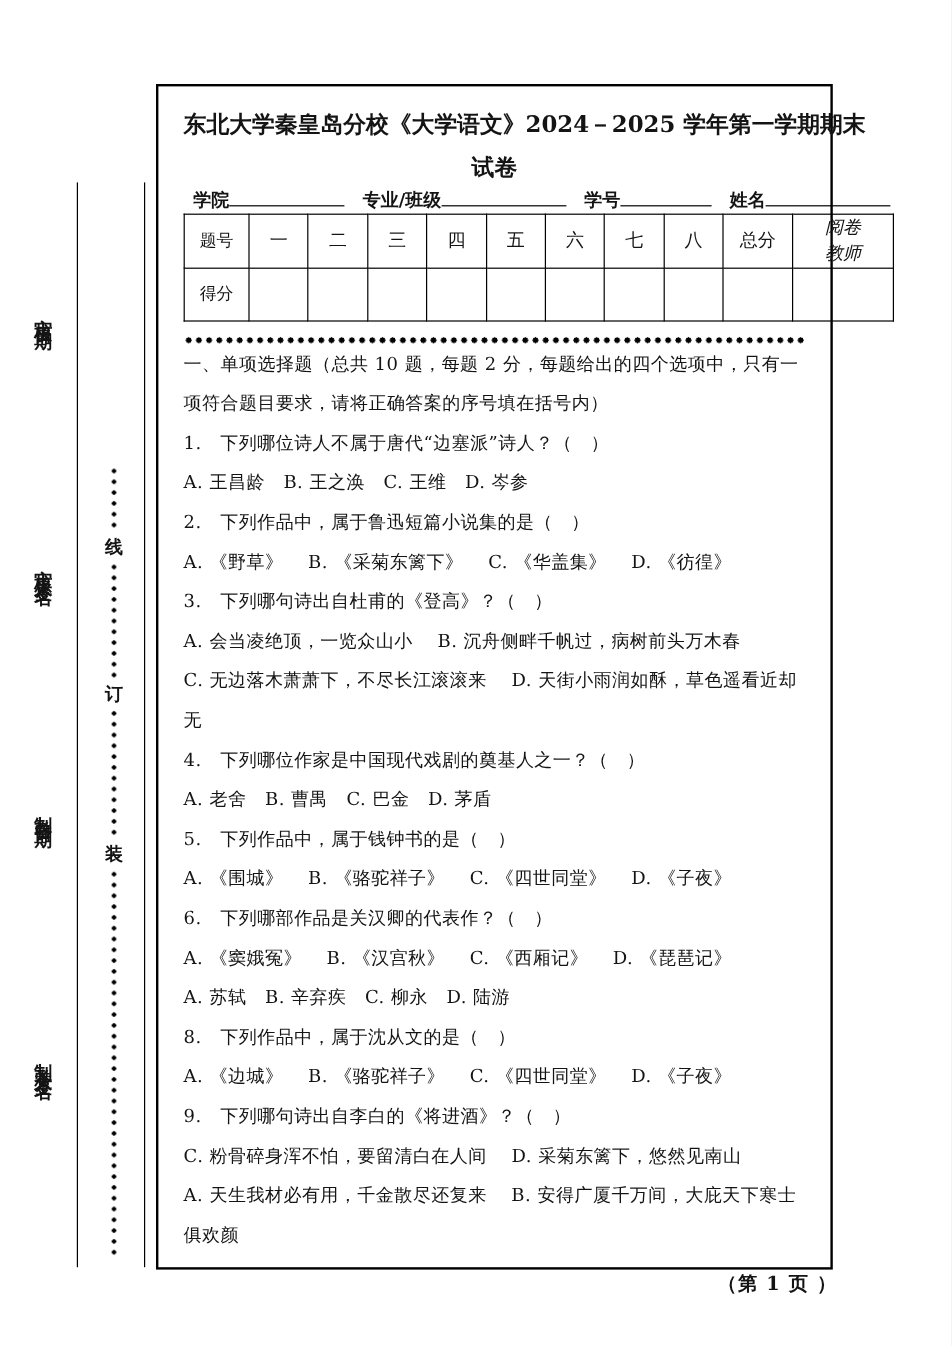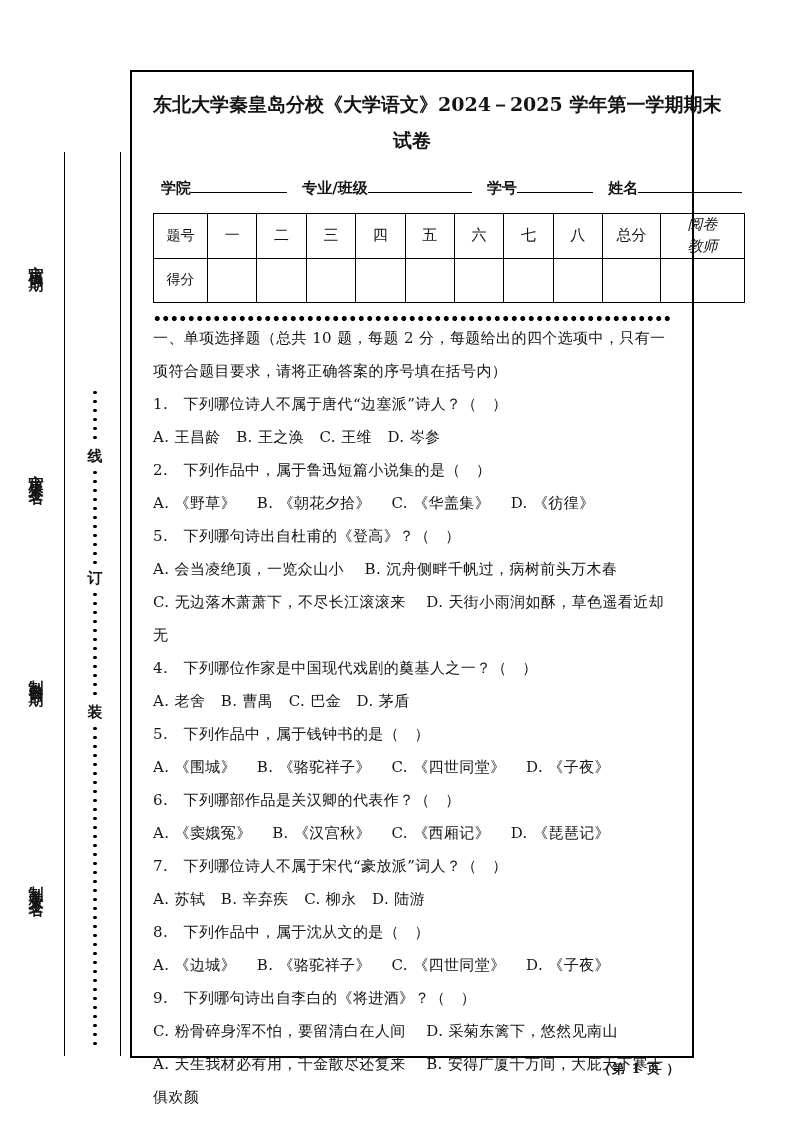--- a/index.html
+++ b/index.html
@@ -44,49 +44,49 @@
   .bind-char { font-weight: bold; font-size: 15px; line-height: 24px; }
 
   
   .content {
     position: absolute; left: 130px; top: 70px; width: 564px; height: 988px;
     border: 2px solid #000; padding: 14px 21px 0 21px; background: #fff;
   }
   .title { text-align: center; font-weight: bold; font-size: 19px; line-height: 36px; }
   .title div { white-space: nowrap; }
 
-  .fields { margin-top: 21px; padding-left: 8px; font-size: 15px; font-weight: bold; white-space: nowrap; }
+  .fields { margin-top: 0; padding-left: 8px; font-size: 15px; font-weight: bold; white-space: nowrap; }
   .f-label { margin-left: 10px; }
   .f-label:first-child { margin-left: 0; }
   .f-line { display: inline-block; height: 14px; border-bottom: 1.4px solid #000; }
   .w1 { width: 96px; } .w2 { width: 104px; } .w3 { width: 76px; } .w4 { width: 104px; }
 
   .score-table {
-    margin-top: 15px; width: 592px; border-collapse: collapse; table-layout: fixed;
+    margin-top: 1px; width: 592px; border-collapse: collapse; table-layout: fixed;
     text-align: center; font-size: 15px;
   }
   .score-table td { border: 1.6px solid #000; height: 44px; vertical-align: middle; }
   .c-corner { width: 54px; font-size: 14px; }
   .c-total  { width: 58px; }
   .c-grader { width: 84px; font-size: 15px; font-style: italic; }
   .c-grader div { width: 2.4em; margin: 0 auto; line-height: 1.45; text-align: center; }
 
   .dots-hr {
     margin-top: 12px; height: 7px;
     background-image: radial-gradient(circle, #000 2.3px, transparent 2.5px);
     background-size: 8.5px 7px; background-repeat: repeat-x; background-position: left center;
   }
 
   .body-text { font-size: 15px; line-height: 33px; letter-spacing: 0.4px; }
   .intro { }
   .line { margin: 0; }
 
   .footer {
     position: absolute; left: 598px; top: 1060px;
-    font-weight: bold; font-size: 13px; letter-spacing: 1px;
+    font-weight: bold; font-size: 16px; letter-spacing: 1px;
   }
 </style>
 </head>
 <body>
 
 <div class="page">
 
   <div class="v-label" id="vl1">审核日期:</div>
   <div class="v-label" id="vl2">审核人签名:</div>
   <div class="v-label" id="vl3">制卷日期:</div>
@@ -155,41 +155,40 @@
 
     <p class="body-text intro">一、单项选择题（总共 10 题，每题 2 分，每题给出的四个选项中，只有一项符合题目要求，请将正确答案的序号填在括号内）</p>
 
     <div class="body-text" id="qList">
         <div>
           <p class="line">1.　下列哪位诗人不属于唐代“边塞派”诗人？（　）</p>
           <p class="line">A. 王昌龄　B. 王之涣　C. 王维　D. 岑参</p>
         </div>
         <div>
           <p class="line">2.　下列作品中，属于鲁迅短篇小说集的是（　）</p>
-          <p class="line">A. 《野草》　 B. 《朝花夕拾》　 C. 《华盖集》　 D. 《彷徨》</p>
-        </div>
-        <div>
-          <p class="line">5.　下列哪句诗出自杜甫的《登高》？（　）</p>
+          <p class="line">A. 《野草》　 B. 《采菊东篱下》　 C. 《华盖集》　 D. 《彷徨》</p>
+        </div>
+        <div>
+          <p class="line">3.　下列哪句诗出自杜甫的《登高》？（　）</p>
           <p class="line">A. 会当凌绝顶，一览众山小　 B. 沉舟侧畔千帆过，病树前头万木春</p>
           <p class="line">C. 无边落木萧萧下，不尽长江滚滚来　 D. 天街小雨润如酥，草色遥看近却无</p>
         </div>
         <div>
           <p class="line">4.　下列哪位作家是中国现代戏剧的奠基人之一？（　）</p>
           <p class="line">A. 老舍　B. 曹禺　C. 巴金　D. 茅盾</p>
         </div>
         <div>
           <p class="line">5.　下列作品中，属于钱钟书的是（　）</p>
           <p class="line">A. 《围城》　 B. 《骆驼祥子》　 C. 《四世同堂》　 D. 《子夜》</p>
         </div>
         <div>
           <p class="line">6.　下列哪部作品是关汉卿的代表作？（　）</p>
           <p class="line">A. 《窦娥冤》　 B. 《汉宫秋》　 C. 《西厢记》　 D. 《琵琶记》</p>
         </div>
         <div>
-          <p class="line">7.　下列哪位诗人不属于宋代“豪放派”词人？（　）</p>
           <p class="line">A. 苏轼　B. 辛弃疾　C. 柳永　D. 陆游</p>
         </div>
         <div>
           <p class="line">8.　下列作品中，属于沈从文的是（　）</p>
           <p class="line">A. 《边城》　 B. 《骆驼祥子》　 C. 《四世同堂》　 D. 《子夜》</p>
         </div>
         <div>
           <p class="line">9.　下列哪句诗出自李白的《将进酒》？（　）</p>
           <p class="line">C. 粉骨碎身浑不怕，要留清白在人间　 D. 采菊东篱下，悠然见南山</p>
           <p class="line">A. 天生我材必有用，千金散尽还复来　 B. 安得广厦千万间，大庇天下寒士俱欢颜</p>

